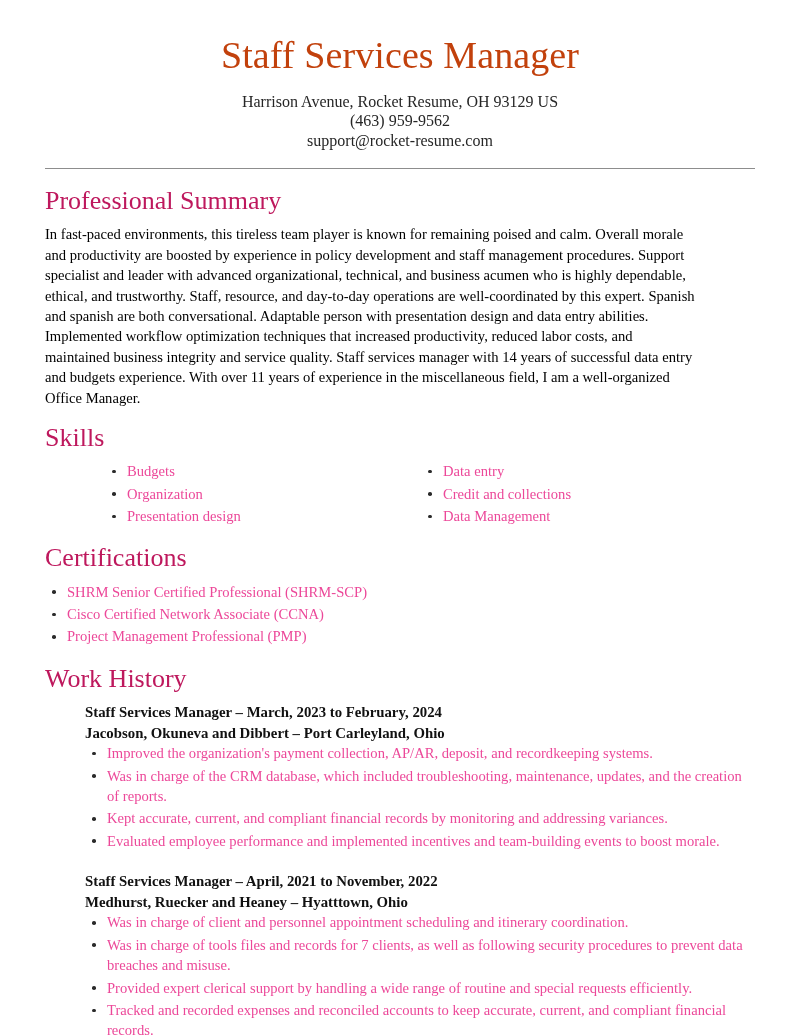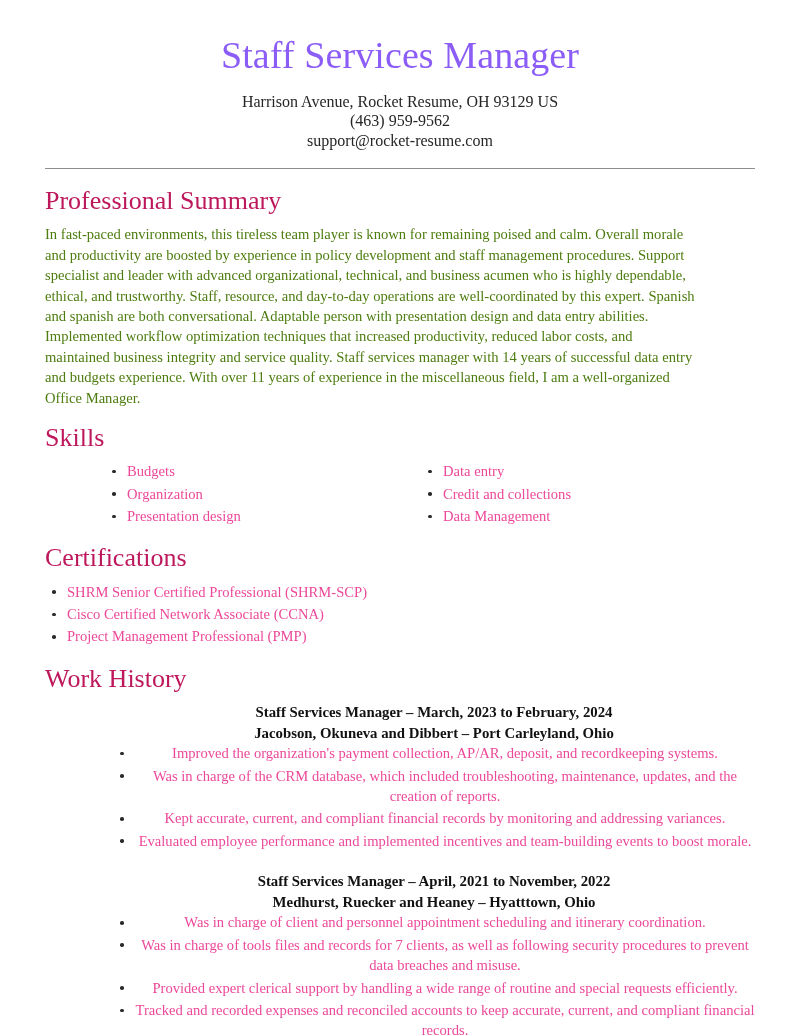--- a/index.html
+++ b/index.html
@@ -26,21 +26,21 @@
   
   .header {
     text-align: center;
     padding-top: 34px;
   }
   .resume-title {
     font-size: 38px;
     font-weight: 400;
     line-height: 1.15;
     letter-spacing: 0.1px;
-    color: #8b5cf6;
+    color: #c2410c;
     margin: 0 0 14px 0;
   }
   .contact-line {
     font-size: 16px;
     line-height: 19.5px;
     color: #262626;
     margin: 0;
   }
 
   .rule {
@@ -67,21 +67,21 @@
     padding-top: 14px;
   }
 
   .indent {
     margin-left: 60px;
   }
 
   .summary-text {
     font-size: 14.6px;
     line-height: 20.4px;
-    color: #4d7c0f;
+    color: #000000;
     margin: 0;
     text-align: left;
     max-width: 650px;
   }
 
   
   ul.bullets {
     list-style: none;
     margin: 0;
     padding: 0;
@@ -113,23 +113,22 @@
   .skill-col {
     width: 316px;
     flex: 0 0 316px;
   }
   .skill-col.right {
     margin-left: 0;
   }
 
   
   .job {
-    margin-left: 68px;
+    margin-left: 40px;
     margin-bottom: 20px;
-    text-align: center;
   }
   .job:last-child {
     margin-bottom: 0;
   }
   .job-title,
   .job-company {
     font-size: 14.8px;
     line-height: 20.6px;
     font-weight: 700;
     color: #111111;

